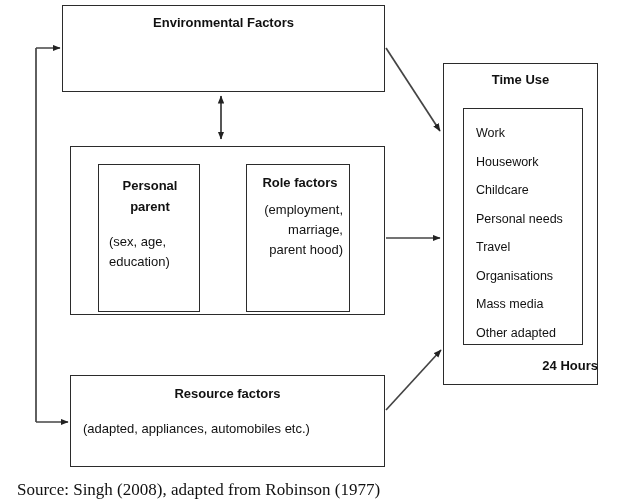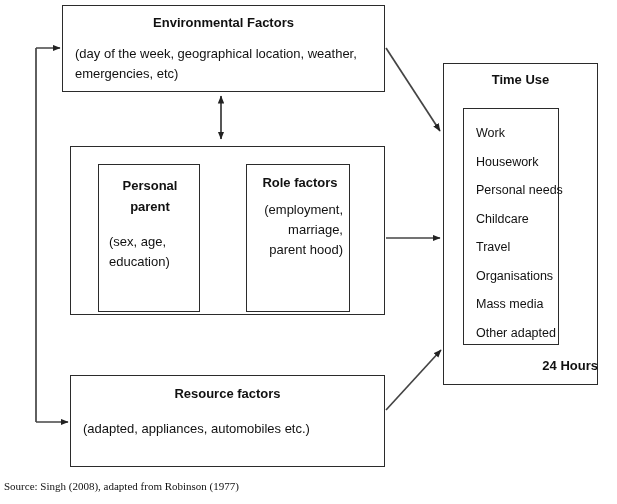--- a/index.html
+++ b/index.html
@@ -101,21 +101,21 @@
     height: 322px;
     padding: 8px 0 0 0;
   }
   #timeuse-list {
     position: absolute;
     box-sizing: border-box;
     border: 1.6px solid #2b2b2b;
     background: #ffffff;
     left: 463px;
     top: 108px;
-    width: 96px;
+    width: 120px;
     height: 237px;
     padding: 10px 0 0 12px;
   }
   .timeuse-item {
     font-size: 12.5px;
     line-height: 28.5px;
     color: #111111;
     white-space: nowrap;
   }
   #timeuse-total {
@@ -125,24 +125,24 @@
     width: 155px;
     text-align: right;
     font-size: 13px;
     font-weight: bold;
     color: #111111;
   }
 
   
   #source-note {
     position: absolute;
-    left: 4px;
+    left: 17px;
     top: 480px;
     font-family: "Liberation Serif", serif;
-    font-size: 11px;
+    font-size: 17px;
     color: #111111;
     white-space: nowrap;
   }
 </style>
 </head>
 <body>
 
 <div id="canvas">
 
   <svg id="svg-layer" viewBox="0 0 617 504">
@@ -168,21 +168,20 @@
       <path d="M386,48 L440,131" marker-end="url(#arrow-end)"></path>
 
       <path d="M386,238 L440,238" marker-end="url(#arrow-end)"></path>
 
       <path d="M386,410 L441,350" marker-end="url(#arrow-end)"></path>
     </g>
   </svg>
 
   <div class="box" id="env-box">
     <div class="box-title">Environmental Factors</div>
-    <div class="box-body">(day of the week, geographical location, weather, emergencies, etc)</div>
   </div>
 
   <div class="box" id="pr-container"></div>
 
   <div class="box" id="personal-box">
     <div class="box-title">Personal parent</div>
     <div class="box-body">(sex, age, education)</div>
   </div>
 
   <div class="box" id="role-box">
@@ -195,22 +194,22 @@
     <div class="box-body">(adapted, appliances, automobiles etc.)</div>
   </div>
 
   <div class="box" id="timeuse-box">
     <div class="box-title">Time Use</div>
   </div>
 
   <div id="timeuse-list">
     <div class="timeuse-item">Work</div>
     <div class="timeuse-item">Housework</div>
+    <div class="timeuse-item">Childcare</div>
     <div class="timeuse-item">Personal needs</div>
-    <div class="timeuse-item">Childcare</div>
     <div class="timeuse-item">Travel</div>
     <div class="timeuse-item">Organisations</div>
     <div class="timeuse-item">Mass media</div>
     <div class="timeuse-item">Other adapted</div>
   </div>
 
   <div id="timeuse-total">24 Hours</div>
 
   <div id="source-note">Source: Singh  (2008), adapted from Robinson (1977)</div>
 

